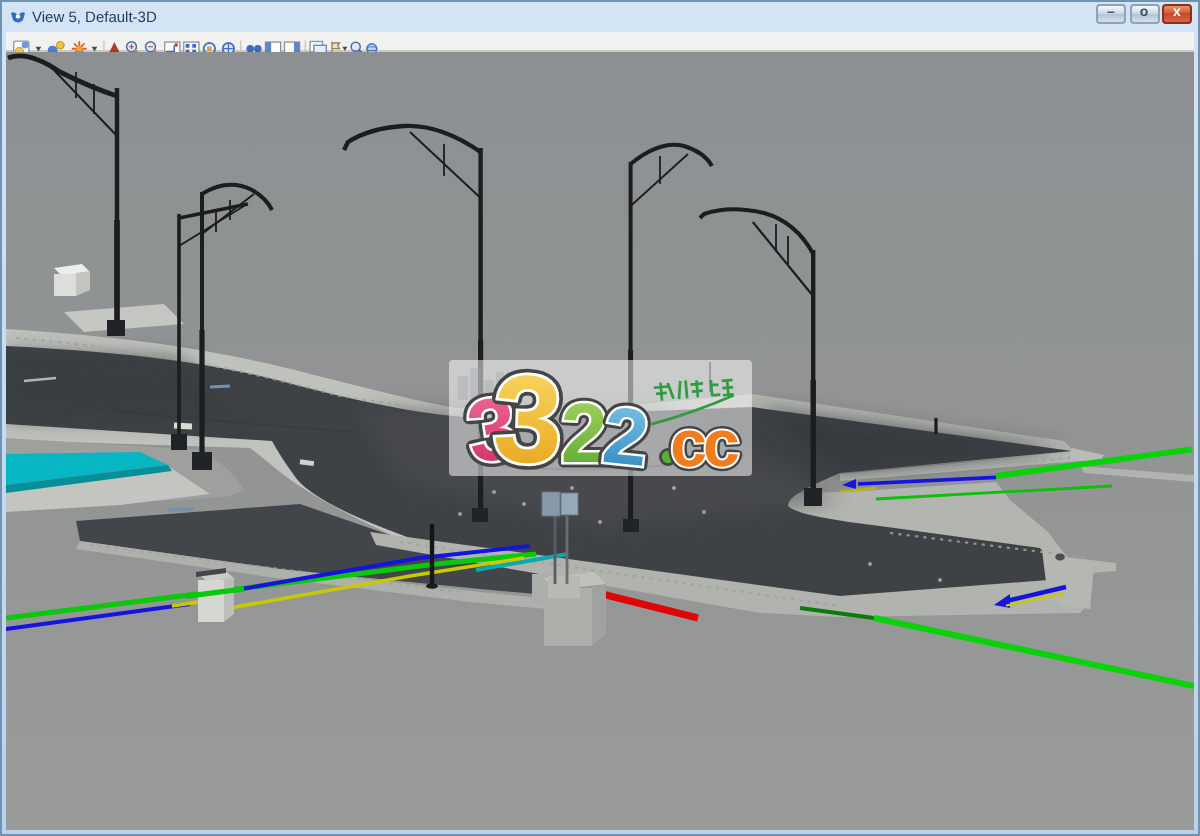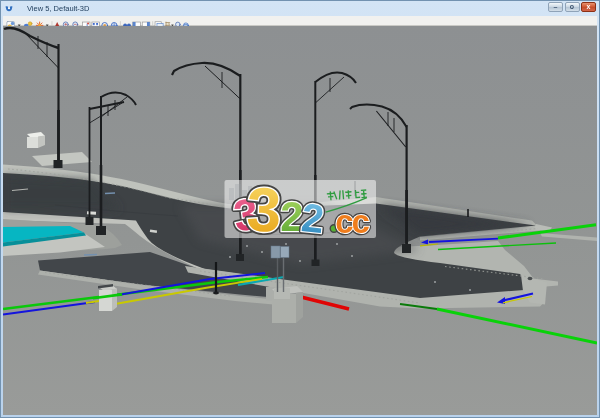--- a/index.html
+++ b/index.html
@@ -1,19 +1,19 @@
 <!DOCTYPE html>
 <html><head><meta charset="utf-8">
 <style>
 *{margin:0;padding:0;box-sizing:border-box}
 html,body{width:600px;height:418px;overflow:hidden}
 body{position:relative;font-family:"Liberation Sans",sans-serif}
 #win{position:absolute;inset:0;border:1px solid #7292b0;background:linear-gradient(#d3e4f5,#b9d2ec)}
 #title{position:absolute;left:2px;top:1px;right:2px;height:15px;display:flex;align-items:center}
-#title .txt{color:#1d3b5a;font-size:8px;margin-left:14px;letter-spacing:0px}
+#title .txt{color:#1d3b5a;font-size:8px;margin-left:3px;letter-spacing:0px}
 #tico{width:8px;height:8px;margin-left:3px}
 #btns{position:absolute;right:4px;top:2px;display:flex}
 .btn{width:15px;height:9.5px;border:1px solid #8fa3b8;border-radius:2px;margin-left:1.5px;background:linear-gradient(#f4f8fb,#c9d6e2 50%,#b4c4d4 50%,#d3dfe9)}
 .btn span{display:block;text-align:center;font-size:7px;line-height:8px;color:#39506b;font-weight:bold}
 #close{background:linear-gradient(#e8936f,#d15a35 45%,#c24a26 45%,#d3664a);border-color:#8c3015}
 #close span{color:#fff}
 #tools{position:absolute;left:3px;top:16px;right:3px;height:10px;background:#f1f1ef;border-bottom:1px solid #c9c9c5}
 #scene{position:absolute;left:3px;top:26px}
 </style></head>
 <body>

